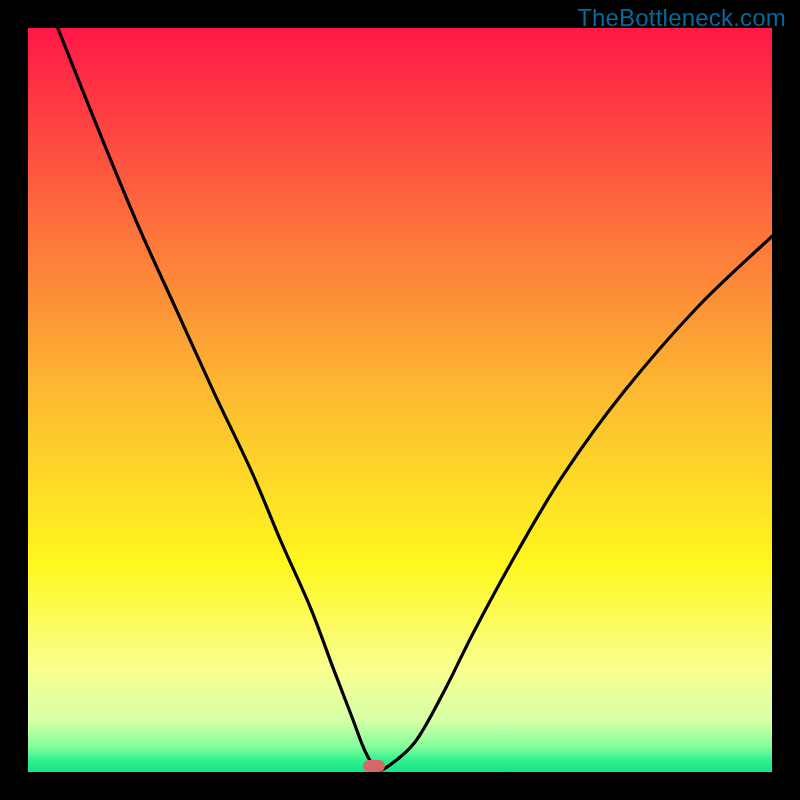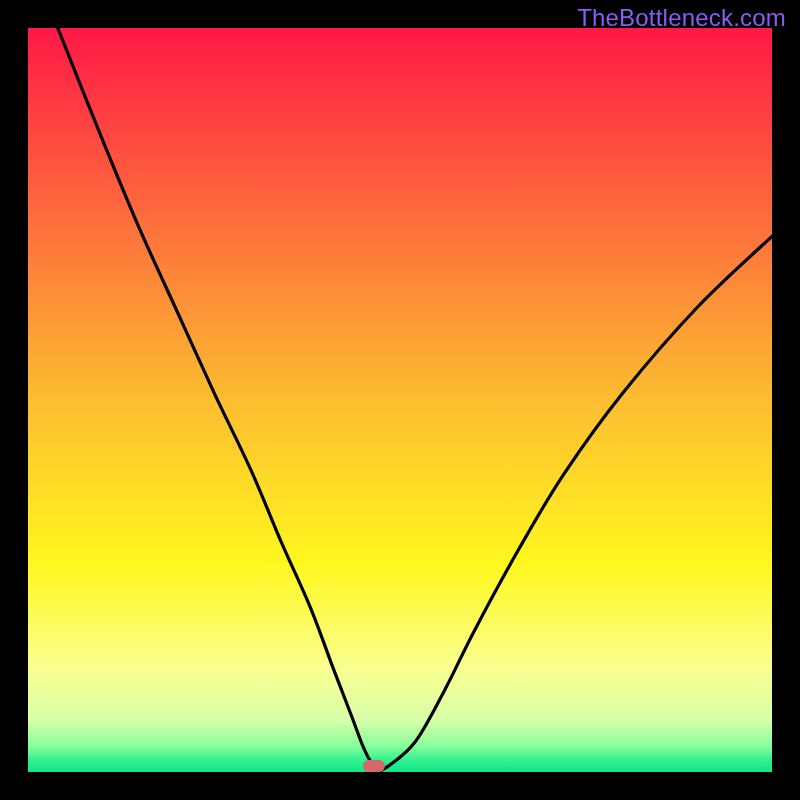--- a/index.html
+++ b/index.html
@@ -13,21 +13,21 @@
   .outer {
     position: relative;
     width: 800px;
     height: 800px;
     background: #000;
   }
   .watermark {
     position: absolute;
     top: 4px;
     right: 14px;
-    color: #8b5cf6;
+    color: #0369a1;
     font-family: Arial, Helvetica, sans-serif;
     font-size: 24px;
     letter-spacing: 0.2px;
     z-index: 40;
   }
   .plot {
     position: absolute;
     left: 28px;
     top: 28px;
     width: 744px;

